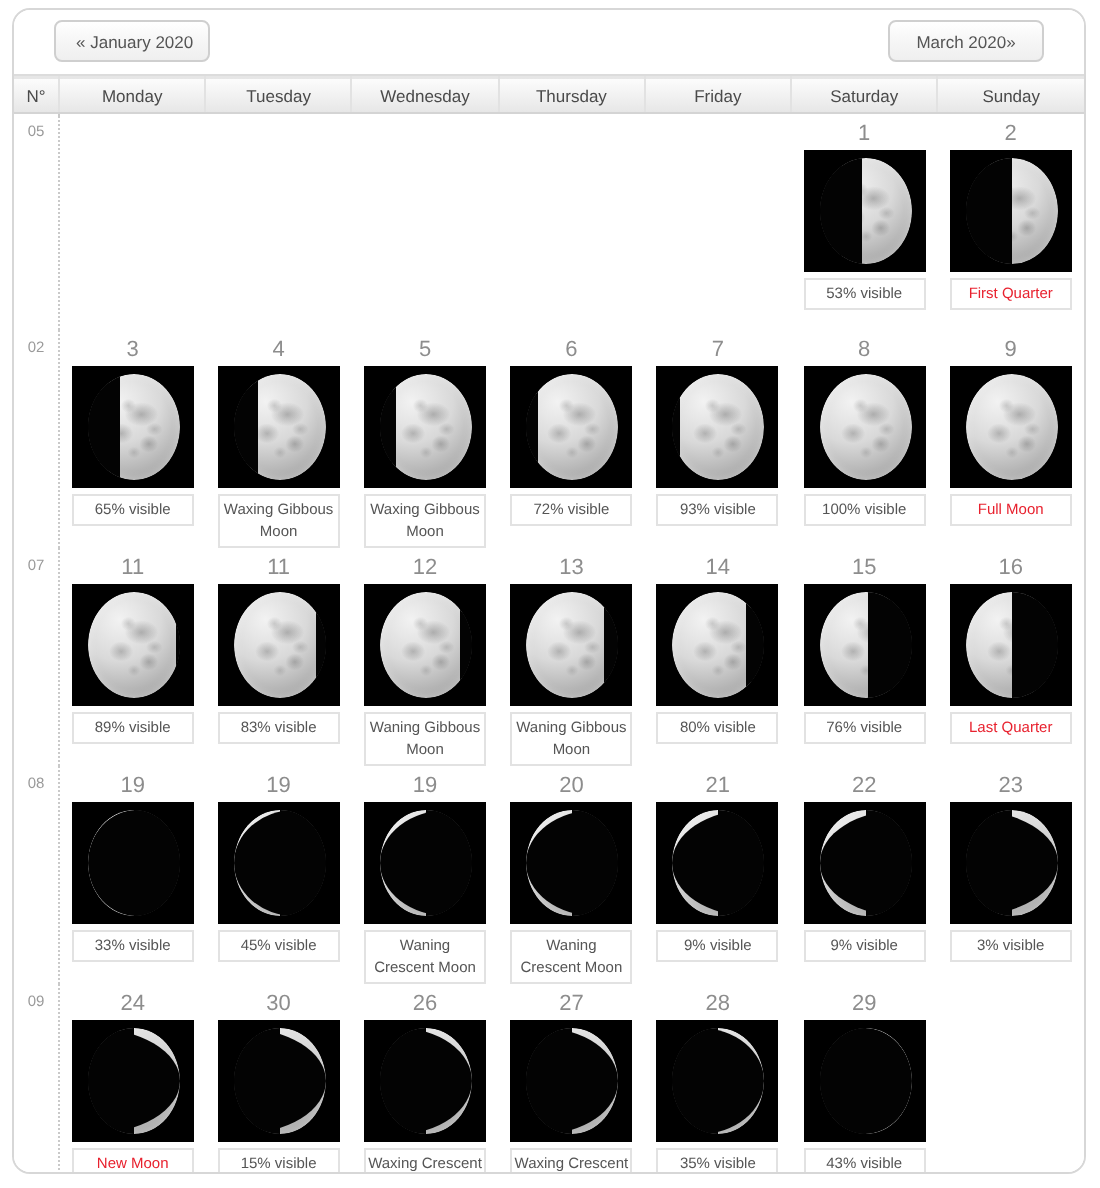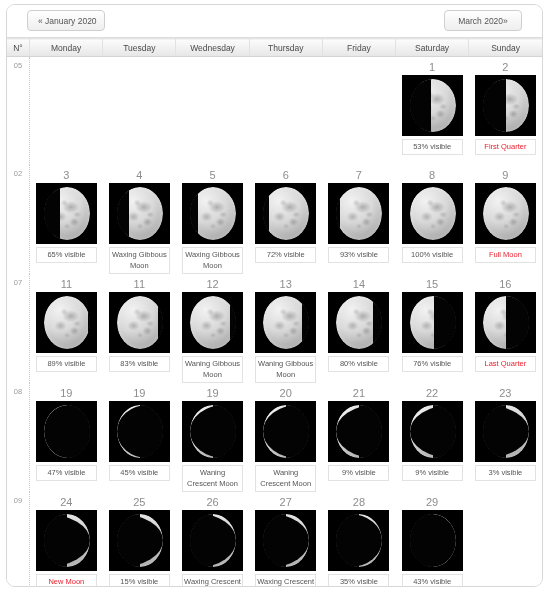--- a/index.html
+++ b/index.html
@@ -464,21 +464,21 @@
             <div class="moon-wrap">
               <div class="moon">
                 <div class="moon-disc">
                   <div class="disc-lit"></div>
                   <div class="disc-shadow ellip" style="width: 106%; right: -6%;"></div>
                   <div class="disc-shadow" style="width: 50%; right: 0px;"></div>
                   <div class="limb" style="background: radial-gradient(circle, transparent 78%, rgba(255, 255, 255, 0.3) 92%, transparent 100%); mask-image: linear-gradient(90deg, rgb(0, 0, 0) 0%, rgb(0, 0, 0) 42%, rgba(0, 0, 0, 0) 72%);"></div>
                 </div>
               </div>
             </div>
-            <div class="caption">47% visible</div>
+            <div class="caption">33% visible</div>
           </td>
           <td class="day">
             <div class="daynum">19</div>
             <div class="moon-wrap">
               <div class="moon">
                 <div class="moon-disc">
                   <div class="disc-lit"></div>
                   <div class="disc-shadow ellip" style="width: 132%; right: -32%;"></div>
                   <div class="disc-shadow" style="width: 50%; right: 0px;"></div>
                   <div class="limb" style="background: radial-gradient(circle, transparent 78%, rgba(255, 255, 255, 0.3) 92%, transparent 100%); mask-image: linear-gradient(90deg, rgb(0, 0, 0) 0%, rgb(0, 0, 0) 42%, rgba(0, 0, 0, 0) 72%);"></div>
@@ -568,21 +568,21 @@
                   <div class="disc-lit"></div>
                   <div class="disc-shadow ellip" style="width: 194%; left: -94%;"></div>
                   <div class="disc-shadow" style="width: 50%; left: 0px;"></div>
                   <div class="limb" style="background: radial-gradient(circle, transparent 78%, rgba(255, 255, 255, 0.3) 92%, transparent 100%); mask-image: linear-gradient(270deg, rgb(0, 0, 0) 0%, rgb(0, 0, 0) 42%, rgba(0, 0, 0, 0) 72%);"></div>
                 </div>
               </div>
             </div>
             <div class="caption event">New Moon</div>
           </td>
           <td class="day">
-            <div class="daynum">25</div>
+            <div class="daynum">30</div>
             <div class="moon-wrap">
               <div class="moon">
                 <div class="moon-disc">
                   <div class="disc-lit"></div>
                   <div class="disc-shadow ellip" style="width: 186%; left: -86%;"></div>
                   <div class="disc-shadow" style="width: 50%; left: 0px;"></div>
                   <div class="limb" style="background: radial-gradient(circle, transparent 78%, rgba(255, 255, 255, 0.3) 92%, transparent 100%); mask-image: linear-gradient(270deg, rgb(0, 0, 0) 0%, rgb(0, 0, 0) 42%, rgba(0, 0, 0, 0) 72%);"></div>
                 </div>
               </div>
             </div>

